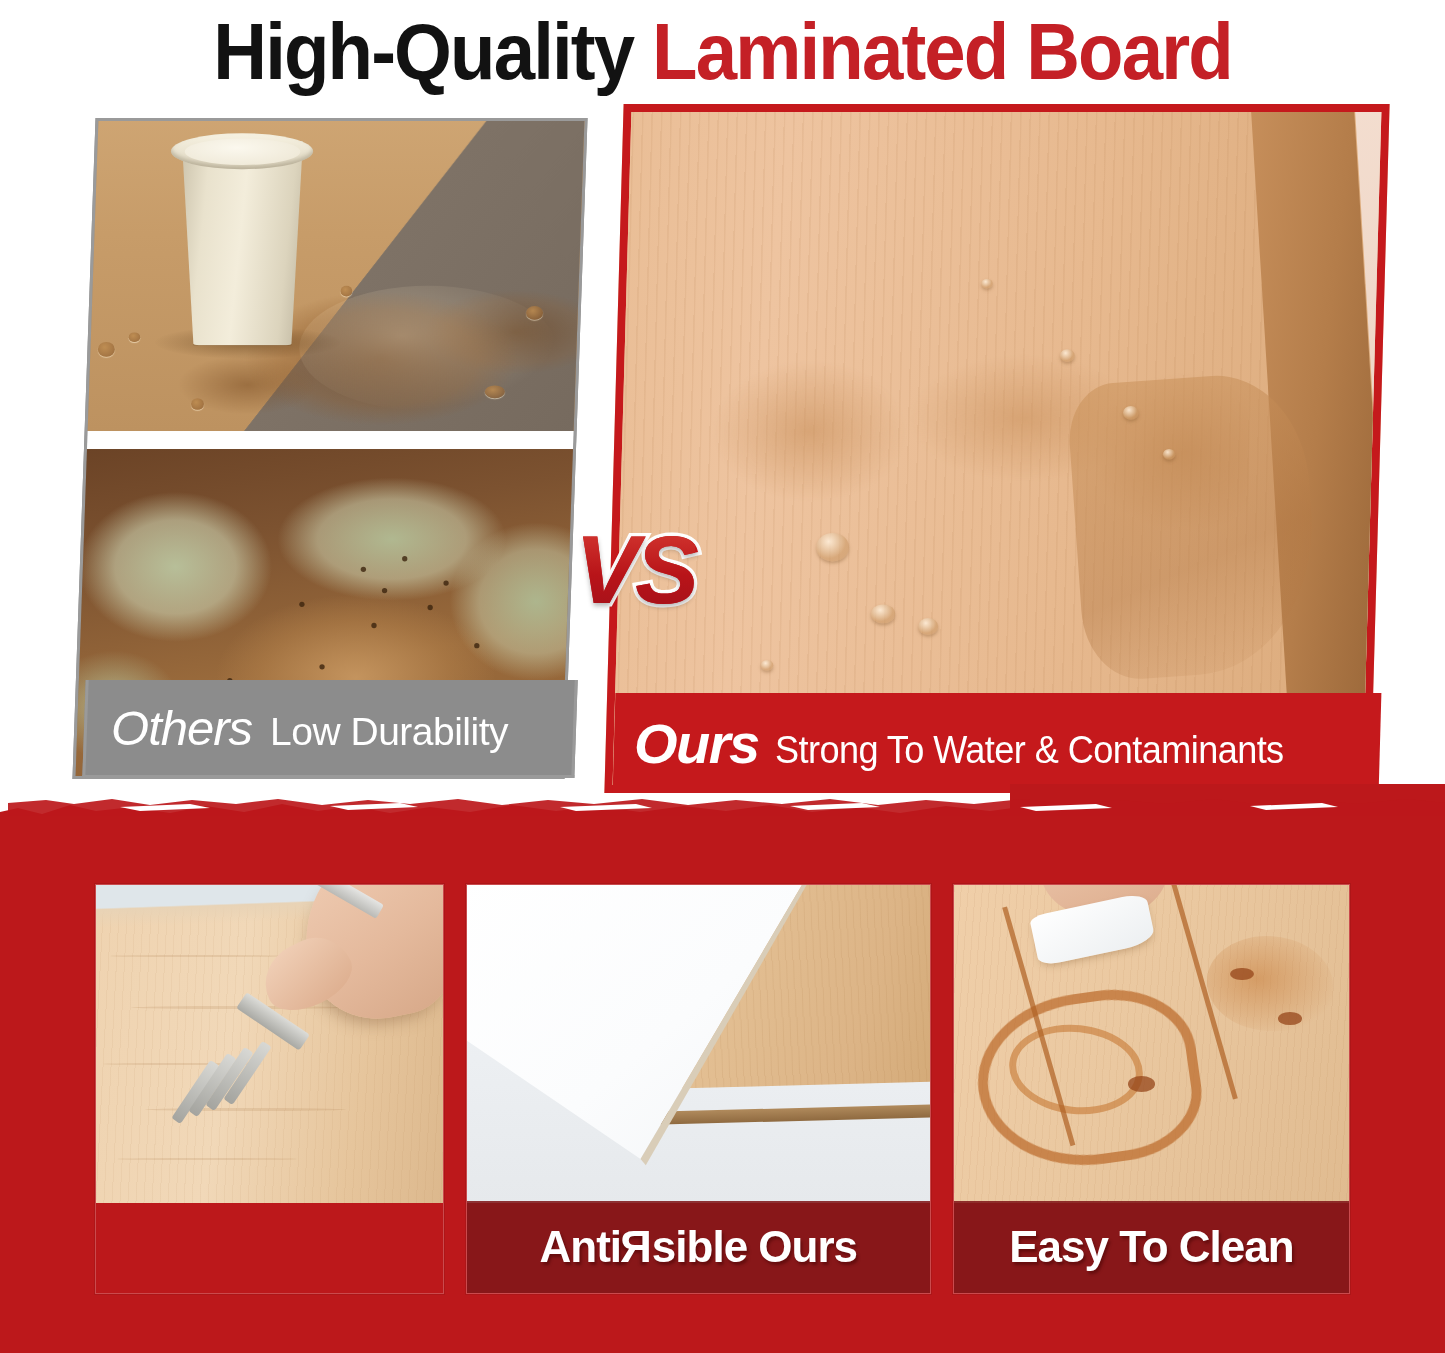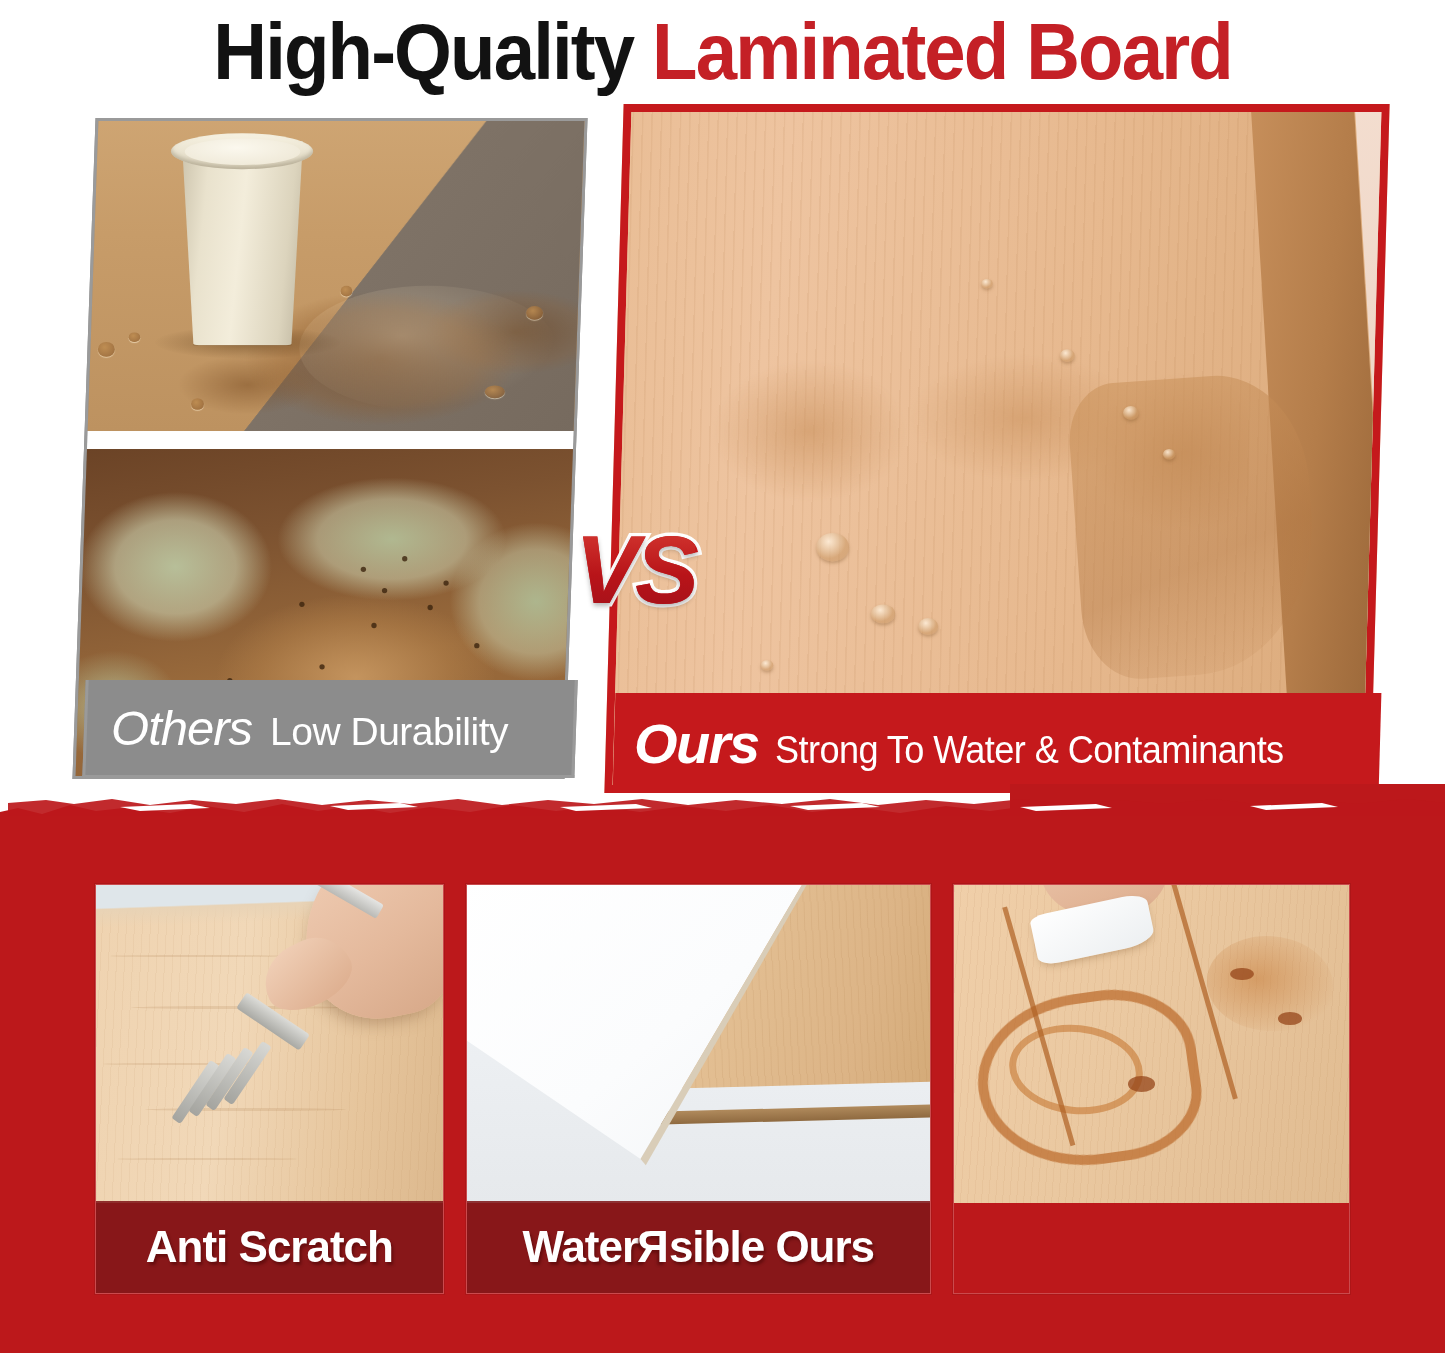--- a/index.html
+++ b/index.html
@@ -436,47 +436,47 @@
         <div class="grainline" style="left:6%;  top:86%; width:52%; height:2px;"></div>
         <div class="hand"></div>
         <div class="finger"></div>
         <div class="fork-handle"></div>
         <div class="fork-neck"></div>
         <div class="tine" style="left:27%; top:54%;"></div>
         <div class="tine" style="left:32%; top:52%;"></div>
         <div class="tine" style="left:37%; top:50%;"></div>
         <div class="tine" style="left:42%; top:48%;"></div>
       </div>
-      <div class="card-cap">
-        <span>Anti Scratch</span>
-      </div>
     </div>
 
     <div class="card c2">
       <div class="card-photo p-rev">
         <div class="rev-wood"></div>
         <div class="rev-wood-edge"></div>
         <div class="rev-white"></div>
         <div class="rev-white-edge"></div>
       </div>
       <div class="card-cap">
         <span>
-          <span>Water</span><span class="rev">R</span><span>sible Ours</span>
+          <span>Anti</span><span class="rev">R</span><span>sible Ours</span>
         </span>
       </div>
     </div>
 
     <div class="card c3">
       <div class="card-photo p-clean">
         <div class="sauce"></div>
         <div class="sauce2"></div>
         <div class="sauce3"></div>
         <div class="wipe"></div>
         <div class="blob" style="left:44%; top:60%; width:7%; height:5%;"></div>
         <div class="blob" style="left:70%; top:26%; width:6%; height:4%;"></div>
         <div class="blob" style="left:82%; top:40%; width:6%; height:4%;"></div>
         <div class="hand2"></div>
         <div class="cloth"></div>
       </div>
+      <div class="card-cap">
+        <span>Easy To Clean</span>
+      </div>
     </div>
 
   </div>
 </div>
 
 </body></html>

